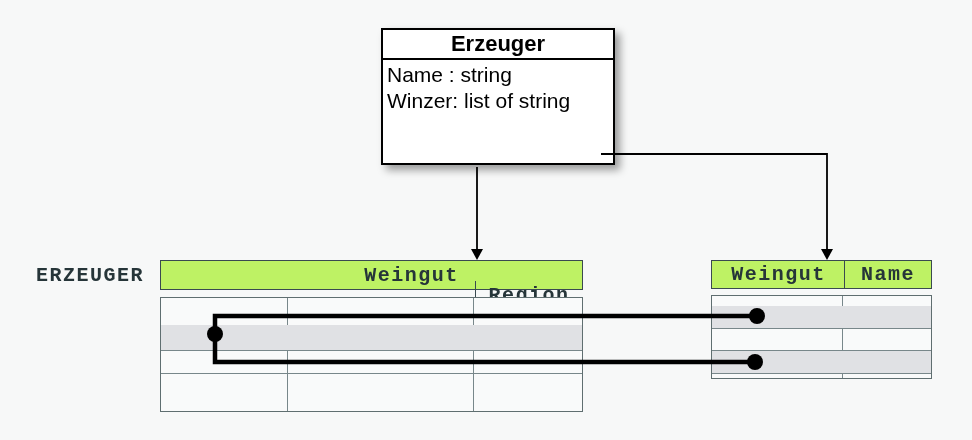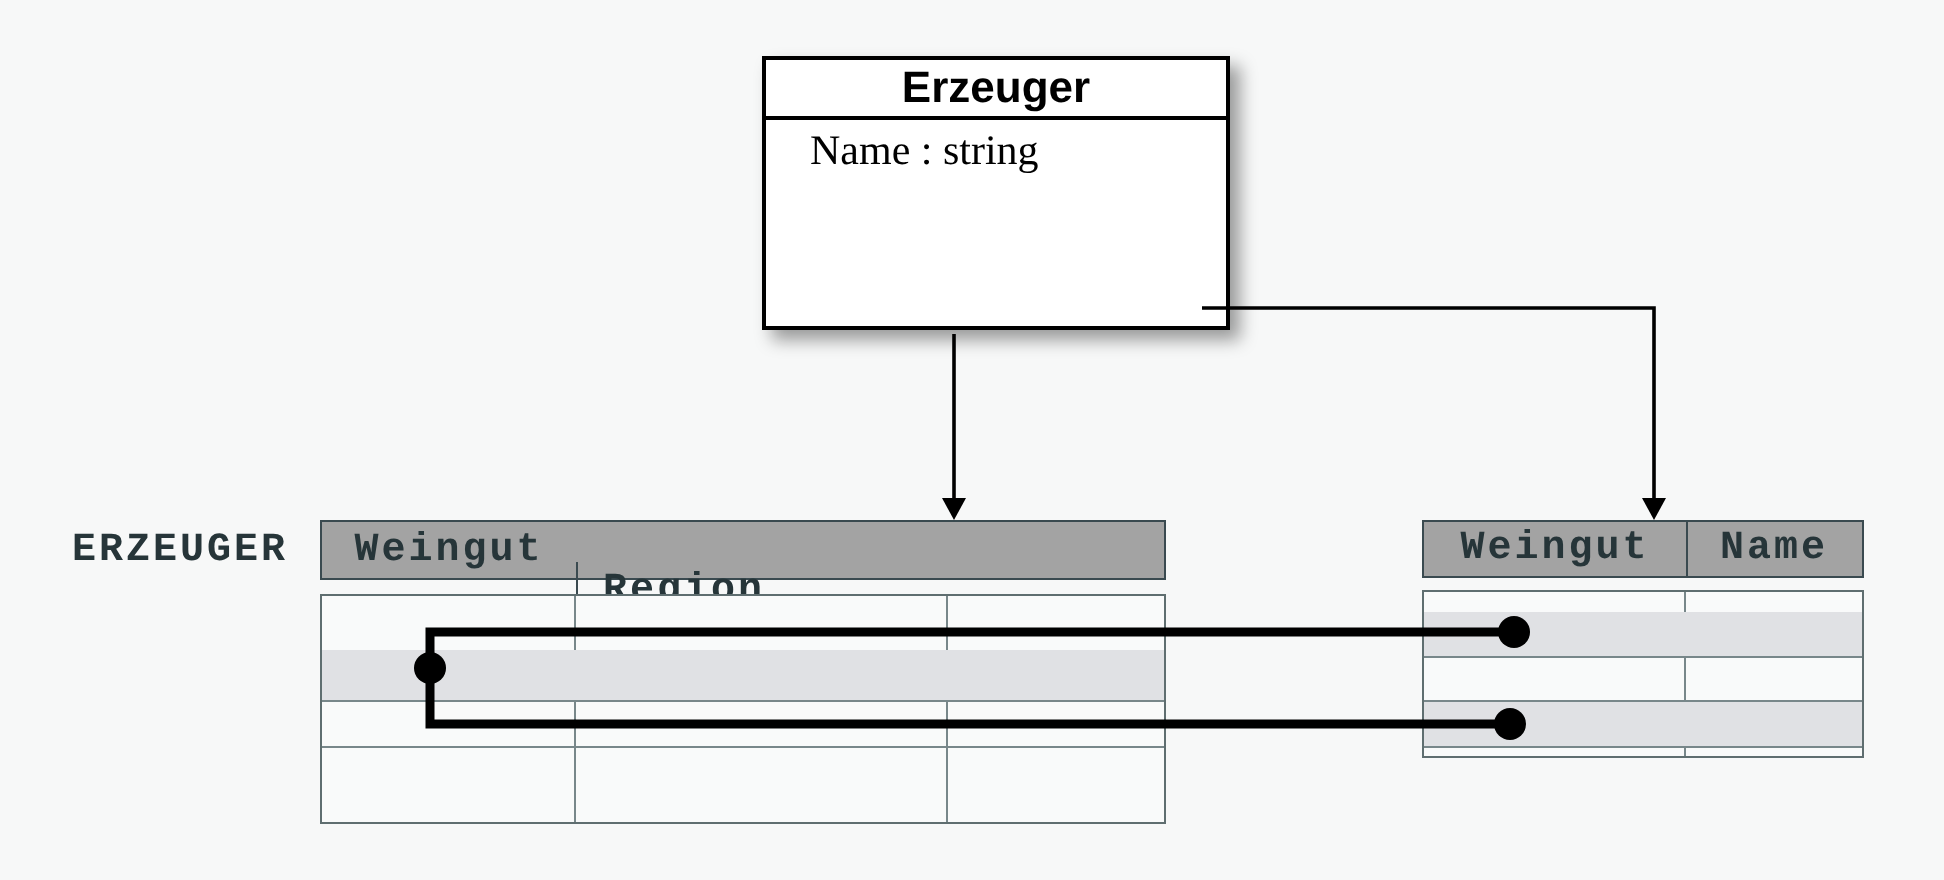--- a/index.html
+++ b/index.html
@@ -17,39 +17,40 @@
     position:absolute;left:381px;top:16px;width:234px;height:137px;
     background:#ffffff;border:2px solid #000;
     box-shadow:5px 5px 8px rgba(0,0,0,.38);
     box-sizing:border-box;
   }
   .class-box .title{
     height:28px;line-height:28px;text-align:center;
     font-weight:bold;font-size:22px;color:#000;
     border-bottom:2px solid #000;
   }
-  .class-box .attrs{padding:2px 0 0 22px;font-family:Liberation Serif, serif;}
+  .class-box .attrs{padding:2px 0 0 4px;}
   .class-box .attr{
     font-size:21px;line-height:26px;color:#000;white-space:nowrap;
   }
 
   
   .mono{
     font-family:"Liberation Mono","DejaVu Sans Mono",monospace;
     font-weight:bold;color:#263539;letter-spacing:1.5px;
   }
   .tbl-label{
     position:absolute;font-size:20px;line-height:26px;white-space:nowrap;
   }
 
   
   .tbl-header{
     position:absolute;display:flex;
-    background:#a3a3a3;border:1.5px solid #3a4a50;
+    background:#bef264;border:1.5px solid #3a4a50;
     box-sizing:border-box;
+    justify-content:flex-end;
   }
   .tbl-header .cell{
     height:100%;display:flex;align-items:center;justify-content:center;
     font-size:20px;box-sizing:border-box;
   }
   .tbl-header .cell + .cell{border-left:1.5px solid #3a4a50;}
 
   
   .tbl-body{
     position:absolute;background:#f9fafa;
@@ -64,20 +65,21 @@
 </style>
 </head>
 <body>
 
 <div class="stage">
 
   <div class="class-box">
     <div class="title">Erzeuger</div>
     <div class="attrs">
       <div class="attr">Name : string</div>
+      <div class="attr">Winzer: list of string</div>
     </div>
   </div>
 
   <div class="tbl-label mono" style="left:36px;top:251px;">ERZEUGER</div>
 
   <div class="tbl-header" style="left:160px;top:248px;width:423px;height:30px;">
     <div class="cell mono" style="width:127px;">Weingut</div>
     <div class="cell mono" style="width:107px;margin-top:20px;">Region</div>
   </div>
 

